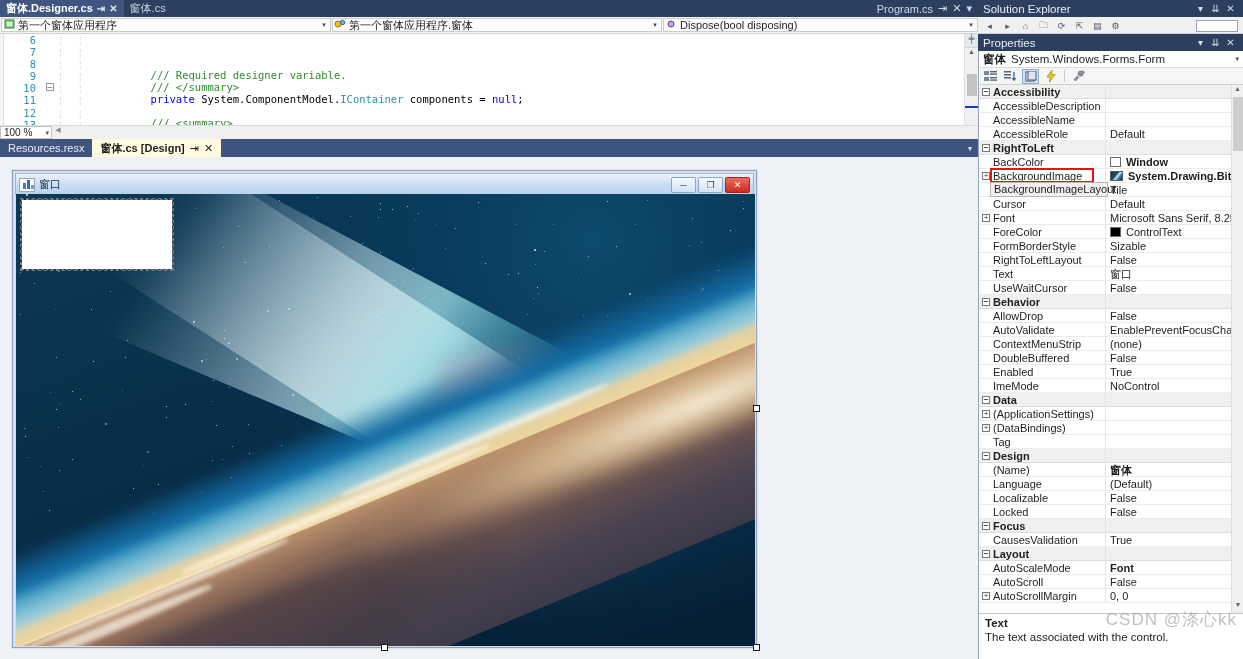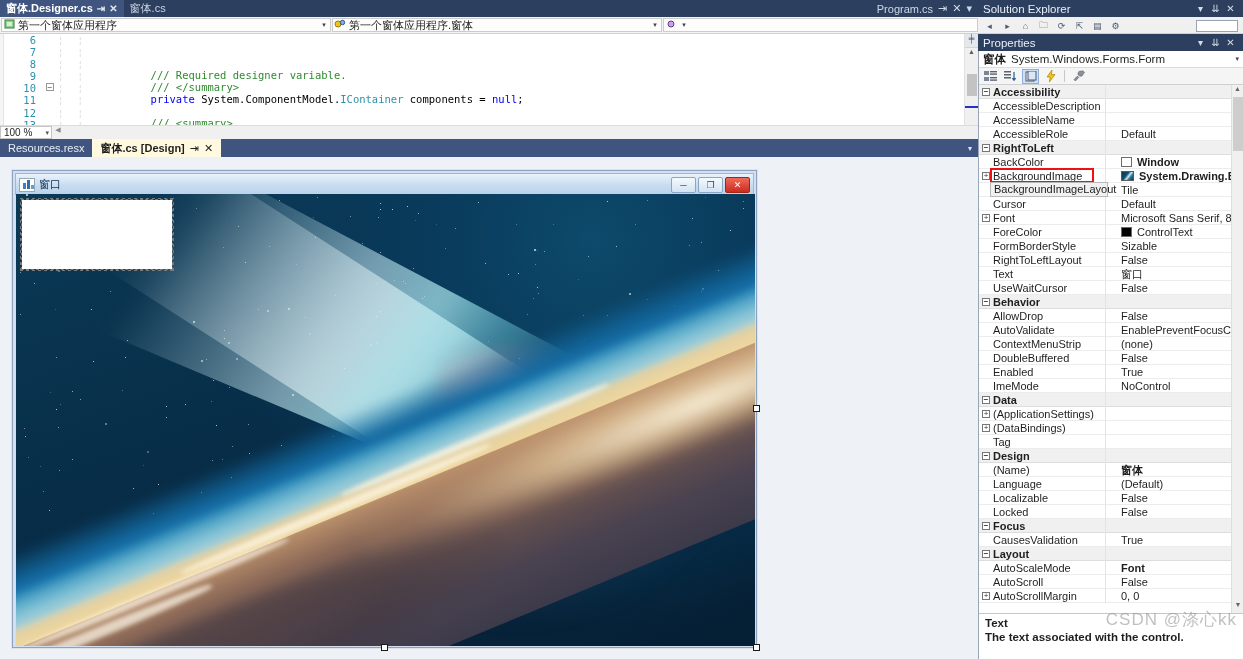--- a/index.html
+++ b/index.html
@@ -328,21 +328,21 @@
   }
   .exp {
     width: 14px; text-align: center; flex: none; font-size: 8px; color: #444;
   }
   .exp .bx {
     display: inline-block; width: 8px; height: 8px; line-height: 6px;
     border: 1px solid #777; font-size: 8px; color: #333; background: #fff; text-align: center;
   }
   .pname { width: 112px; flex: none; white-space: nowrap; overflow: hidden; }
   .pval {
-    flex: 1; white-space: nowrap; overflow: hidden; padding-left: 15px;
+    flex: 1; white-space: nowrap; overflow: hidden; padding-left: 4px;
     border-left: 1px solid #e4e4e4; height: 14px; line-height: 14px;
   }
   .pval.bold { font-weight: bold; }
   .sw {
     display: inline-block; width: 11px; height: 10px; border: 1px solid #6b6b6b;
     vertical-align: -1px; margin-right: 5px;
   }
   .thumbimg {
     display: inline-block; width: 13px; height: 10px; vertical-align: -1px; margin-right: 5px;
     border: 1px solid #5a5a5a;
@@ -358,21 +358,21 @@
     position: absolute; left: 11px; top: -1px; width: 118px; height: 15px;
     background: #f1f1f1; border: 1px solid #b8b8b8; color: #1e1e1e;
     font-size: 11px; line-height: 13px; padding-left: 3px; white-space: nowrap;
   }
 
   .desc-pane {
     position: absolute; left: 0; right: 0; bottom: 0; height: 46px;
     background: #ffffff; border-top: 1px solid #c6c6c6; padding: 3px 6px;
   }
   .desc-title { font-size: 11.5px; font-weight: bold; color: #1e1e1e; }
-  .desc-text { font-size: 11.5px; color: #1e1e1e; margin-top: 2px; font-weight: bold; }
+  .desc-text { font-size: 11.5px; color: #1e1e1e; margin-top: 2px; }
 
   .watermark {
     position: absolute; right: 6px; bottom: 28px;
     font-size: 17px; color: rgba(140,140,140,.55);
     font-family: "Liberation Sans", sans-serif; letter-spacing: 1px; pointer-events:none;
   }
 </style>
 </head>
 <body>
 
@@ -418,20 +418,21 @@
         </span>
         <span class="txt">第一个窗体应用程序.窗体</span>
         <span class="arrow">▾</span>
       </div>
       <div class="navcombo" id="nav-member">
         <span class="ico">
           <svg width="11" height="10" viewBox="0 0 11 10">
               <path d="M2 5 a3 3 0 0 1 6 0 a3 3 0 0 1 -6 0z" fill="#c8a2e0" stroke="#6a3f8c"></path>
             </svg>
         </span>
+        <span class="txt">Dispose(bool disposing)</span>
         <span class="arrow">▾</span>
       </div>
     </div>
 
     <div class="codepane">
       <div class="code-gutter-edge"></div>
       <div id="code-rows">
           <div class="coderow">
             <span class="lineno">6</span>
             <span class="foldcol"></span>

